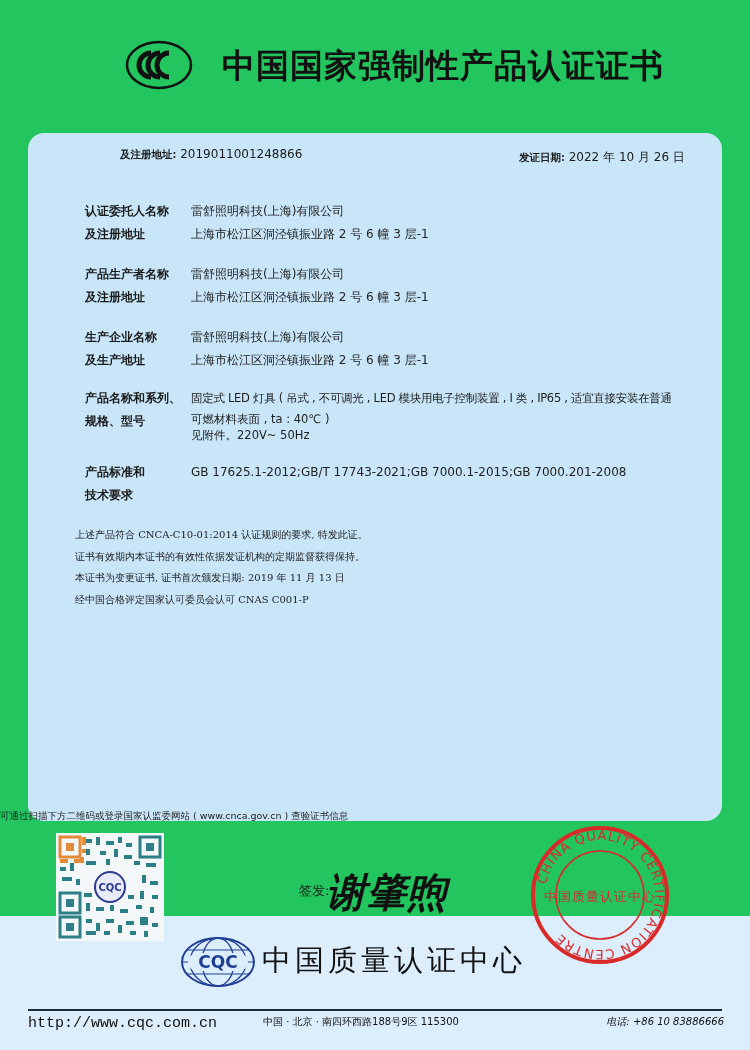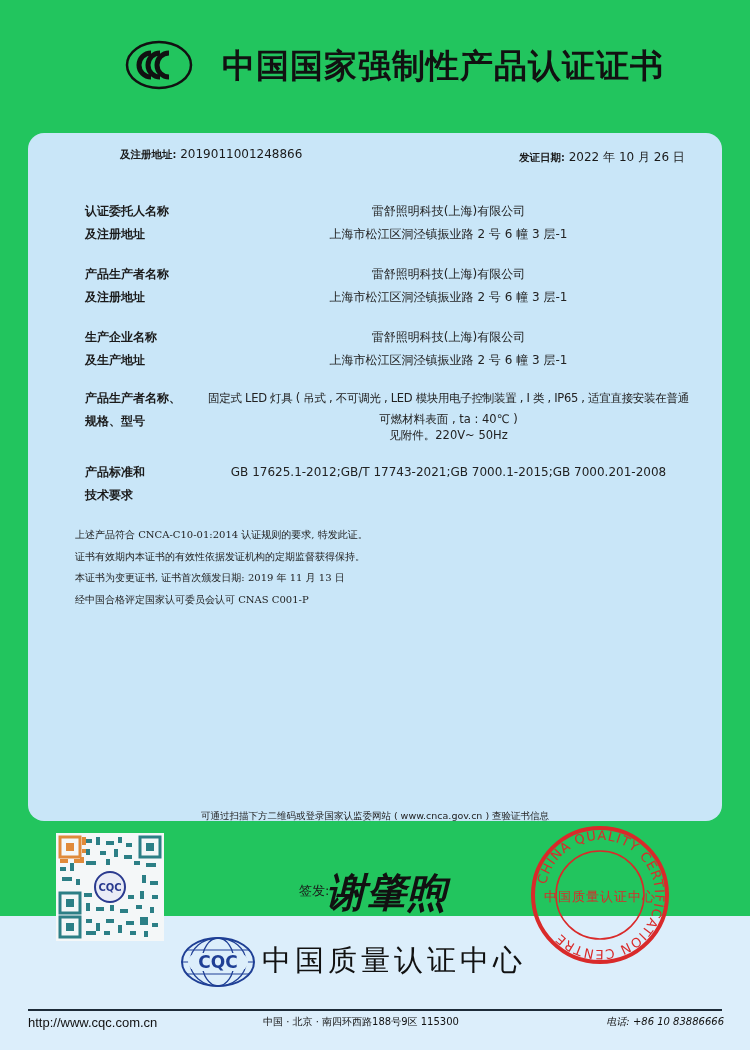--- a/index.html
+++ b/index.html
@@ -34,49 +34,49 @@
       position: absolute; left: 120px; top: 147px; font-size: 12px; white-space: nowrap;
     }
     .cert-no .lbl, .dates .lbl { font-family: "DejaVu Serif", serif; font-size: 10.5px; font-weight: bold; }
     .dates {
       position: absolute; left: 507px; top: 146px; font-size: 12px; line-height: 23px; white-space: nowrap; margin-left: 12px;
     }
 
     .fields { position: absolute; left: 85px; top: 200px; width: 620px; }
     .field { position: absolute; left: 0; width: 620px; }
     .field .labels { position: absolute; left: 0; top: 0; width: 105px; font-size: 12px; font-weight: bold; line-height: 23px; }
-    .field .values { position: absolute; left: 106px; top: 0; width: 515px; font-size: 12px; line-height: 23px; color: #222; text-align: center; }
+    .field .values { position: absolute; left: 106px; top: 0; width: 515px; font-size: 12px; line-height: 23px; color: #222; }
 
     .notes {
       position: absolute; left: 75px; top: 524px; font-family: "DejaVu Serif", serif;
       font-size: 10px; line-height: 21.5px; color: #222; white-space: nowrap;
     }
 
     .verify {
-      position: absolute; left: 0; top: 810px; width: 750px; text-align: center;
+      position: absolute; left: 0; top: 810px; width: 750px; text-align: left;
       font-size: 9.5px; color: #222; white-space: nowrap;
     }
 
     
     .qr { position: absolute; left: 56px; top: 833px; width: 108px; height: 108px; }
 
     .sign-lbl { position: absolute; left: 267px; top: 882px; font-size: 13px; margin-left: 32px; }
     .signature { position: absolute; left: 322px; top: 860px; width: 150px; height: 60px; }
 
     .seal { position: absolute; left: 530px; top: 823px; width: 140px; height: 145px; }
 
     .cqc-logo { position: absolute; left: 180px; top: 936px; width: 76px; height: 52px; }
     .cqc-name {
       position: absolute; left: 262px; top: 941px; font-size: 29px; letter-spacing: 4px; color: #111;
       white-space: nowrap;
     }
 
     .footer-line { position: absolute; left: 28px; top: 1009px; width: 694px; height: 2px; background: #1d2b38; }
     .footer { position: absolute; top: 1015px; font-size: 10px; white-space: nowrap; color: #111; }
-    .footer.left { left: 28px; font-family: Liberation Sans, sans-serif; font-size: 13px; }
+    .footer.left { left: 28px; font-family: Liberation Mono, monospace; font-size: 15px; }
     .footer.mid { left: 263px; }
     .footer.right { right: 26px; font-style: italic; }
   </style>
 </head>
 <body>
 
 <div class="page">
 
   <div class="header">
     <svg class="ccc-logo" viewBox="0 0 68 50">
@@ -132,21 +132,21 @@
         <div>及生产地址</div>
       </div>
       <div class="values">
         <div>雷舒照明科技(上海)有限公司</div>
         <div>上海市松江区洞泾镇振业路 2 号 6 幢 3 层-1</div>
       </div>
     </div>
 
     <div class="field" style="top:187px;">
       <div class="labels">
-        <div>产品生产者名称、</div>
+        <div>产品名称和系列、</div>
         <div>规格、型号</div>
       </div>
       <div class="values" style="font-size:11.5px;">
         <div style="white-space:nowrap;letter-spacing:-0.3px;">固定式 LED 灯具 ( 吊式 , 不可调光 , LED 模块用电子控制装置 , I 类 , IP65 , 适宜直接安装在普通</div>
         <div style="line-height:18px;">可燃材料表面 , ta : 40℃ )</div>
         <div style="line-height:14px;">见附件。220V~ 50Hz</div>
       </div>
     </div>
 
     <div class="field" style="top:261px;">

